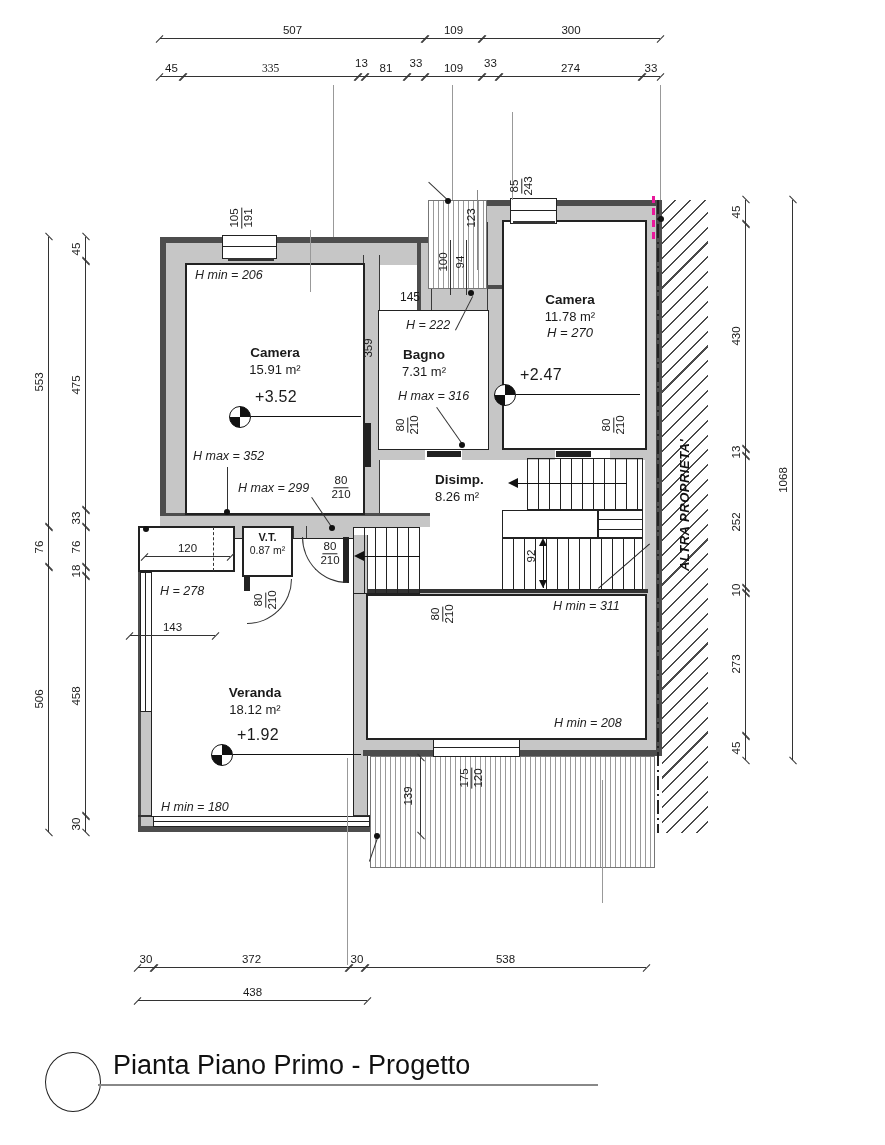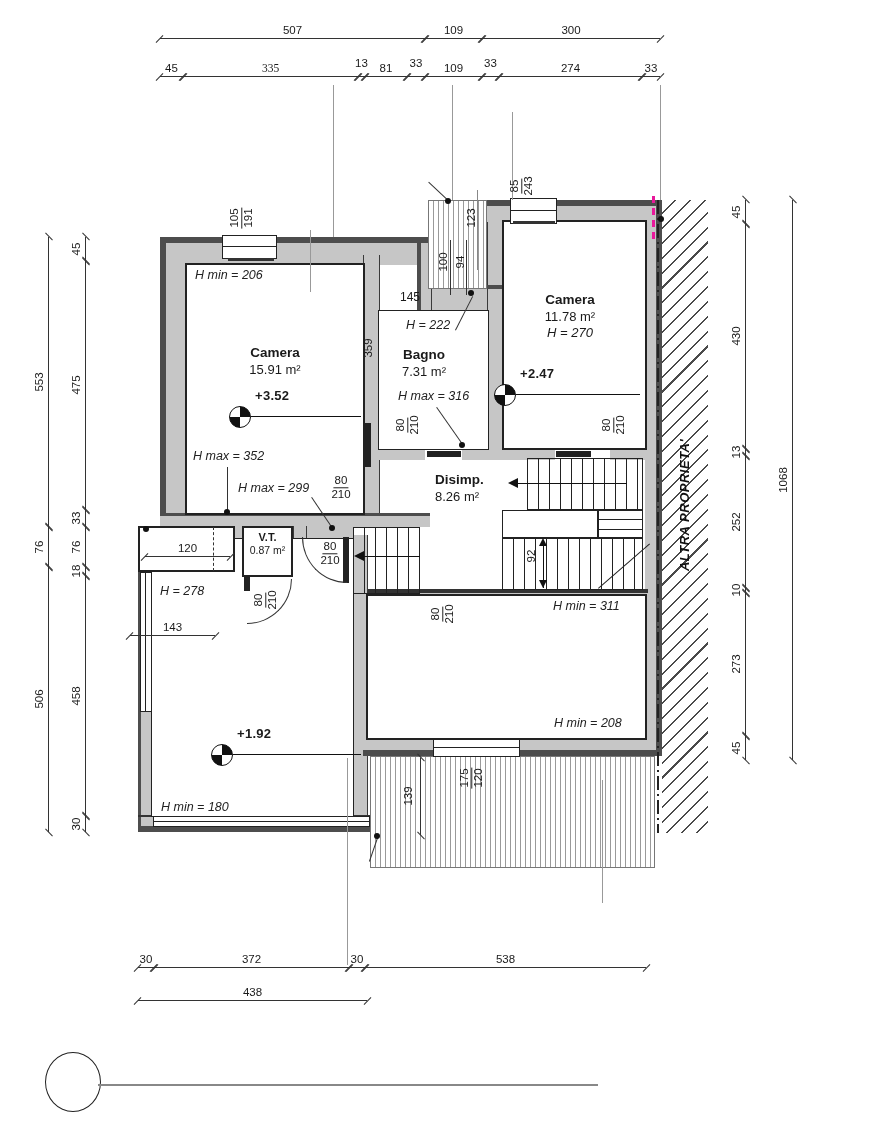--- a/index.html
+++ b/index.html
@@ -33,21 +33,21 @@
   .dv::before{top:-1px;} .dv::after{bottom:-1px;}
   
   .lbl{position:absolute;font-size:12px;white-space:nowrap;}
   .it{position:absolute;font-style:italic;font-size:12.5px;white-space:nowrap;color:#222;}
   .rc{position:absolute;transform:translate(-50%,-50%) rotate(-90deg);white-space:nowrap;font-size:11.5px;}
   .cc{position:absolute;transform:translate(-50%,-50%);white-space:nowrap;}
   .rblock{position:absolute;text-align:center;line-height:1.3;}
   .rname{font-weight:bold;font-size:13.5px;}
   .rarea{font-size:13px;}
   .small .rname{font-size:11px;} .small .rarea{font-size:10.5px;}
-  .lvl{position:absolute;font-size:13px;letter-spacing:.3px;font-weight:bold;}
+  .lvl{position:absolute;font-size:16px;letter-spacing:.3px;}
   .lvlmark{position:absolute;width:22px;height:22px;border:1.6px solid #111;border-radius:50%;box-sizing:border-box;
            background:conic-gradient(#111 0 90deg,#fff 90deg 180deg,#111 180deg 270deg,#fff 270deg 360deg);}
   .lvline{position:absolute;height:0;border-top:1px solid #111;}
   .frac{display:inline-flex;flex-direction:column;align-items:center;font-size:11.5px;line-height:1.15;}
   .frac .ft{border-bottom:1px solid #222;padding:0 1px;}
   .dot{position:absolute;width:6px;height:6px;border-radius:50%;background:#111;}
   .ldr{position:absolute;height:0;border-top:1px solid #333;transform-origin:0 0;}
   .wit{position:absolute;width:1px;background:#999;}
   .tri-l{position:absolute;width:0;height:0;border-top:5px solid transparent;border-bottom:5px solid transparent;border-right:10px solid #111;}
   .tri-u{position:absolute;width:0;height:0;border-left:4px solid transparent;border-right:4px solid transparent;border-bottom:8px solid #111;}
@@ -179,20 +179,24 @@
     <div class="rarea" style="font-style:italic;">H = 270</div>
   </div>
   <div class="rblock" style="left:435px;top:471px;width:90px;text-align:left;">
     <div class="rname">Disimp.</div>
     <div class="rarea">8.26 m²</div>
   </div>
   <div class="rblock small" style="left:240px;top:530px;width:55px;">
     <div class="rname">V.T.</div>
     <div class="rarea">0.87 m²</div>
   </div>
+  <div class="rblock" style="left:195px;top:684px;width:120px;">
+    <div class="rname">Veranda</div>
+    <div class="rarea">18.12 m²</div>
+  </div>
 
   <span class="it" style="left:195px;top:268px;">H min = 206</span>
   <span class="it" style="left:193px;top:449px;">H max = 352</span>
   <span class="it" style="left:238px;top:481px;">H max = 299</span>
   <span class="it" style="left:406px;top:318px;">H = 222</span>
   <span class="it" style="left:398px;top:389px;">H max = 316</span>
   <span class="it" style="left:553px;top:599px;">H min = 311</span>
   <span class="it" style="left:554px;top:716px;">H min = 208</span>
   <span class="it" style="left:160px;top:584px;">H = 278</span>
   <span class="it" style="left:161px;top:800px;">H min = 180</span>
@@ -378,14 +382,15 @@
   </div>
   <div class="cc" style="left:441px;top:614px;transform:translate(-50%,-50%) rotate(-90deg);">
     <span class="frac">
         <span class="ft">80</span>
         <span>210</span>
       </span>
   </div>
 
   <div class="tcircle" style="left:45px;top:1052px;width:54px;height:58px;"></div>
   <div class="tline" style="left:98px;top:1084px;width:500px;"></div>
+  <span class="title" style="left:113px;top:1050px;">Pianta Piano Primo - Progetto</span>
 
 </div>
 
 </body></html>

